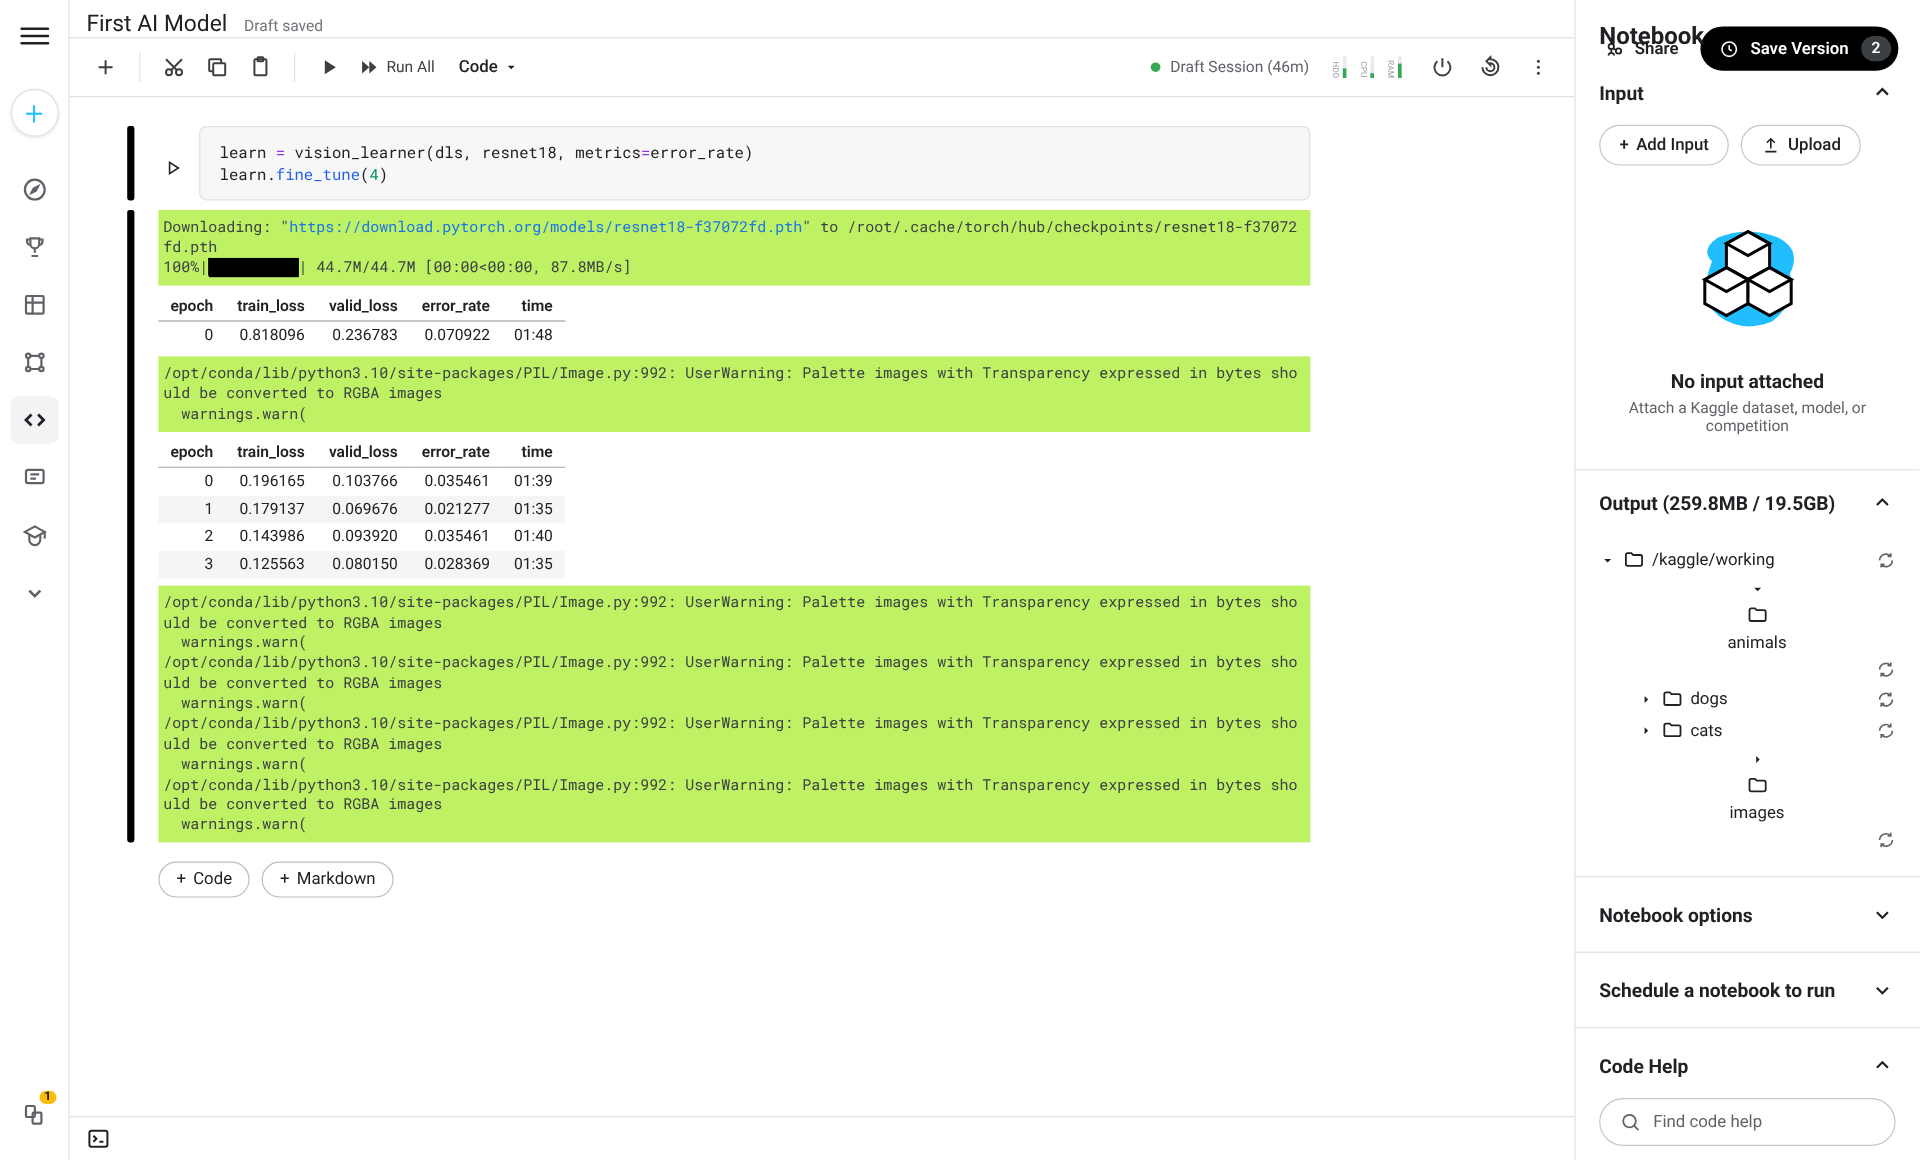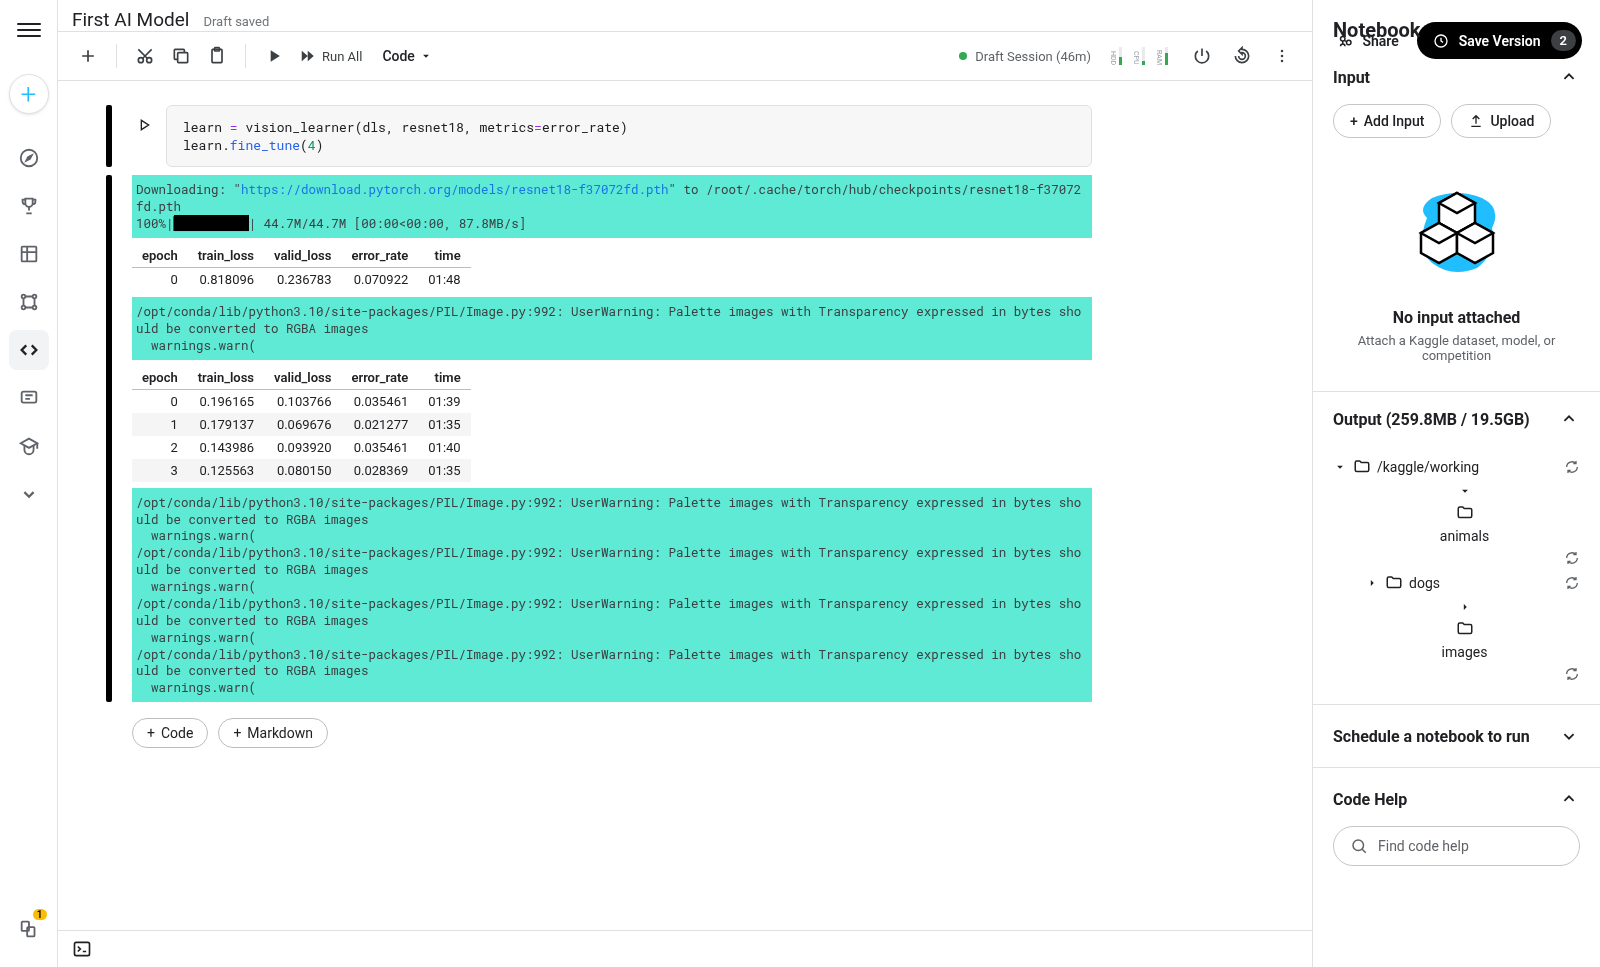--- a/index.html
+++ b/index.html
@@ -38,21 +38,21 @@
 .resource { display: flex; align-items: end; gap: 2px; }
 .resource .label { font-size: 7px; color: #9aa0a6; writing-mode: vertical-lr; }
 .resource .bar { width: 3px; height: 18px; background: #e8eaed; position: relative; }
 .resource .bar .fill { position: absolute; bottom: 0; left: 0; right: 0; background: #34a853; }
 .notebook-body { flex: 1; overflow-y: auto; padding: 24px 0 0 24px; position: relative; }
 .cell-run { width: 24px; height: 24px; display: flex; align-items: center; justify-content: center; cursor: pointer; }
 .code-input { background: #f7f7f7; border: 1px solid #e0e0e0; border-radius: 6px; padding: 12px 16px; font-family: "Roboto Mono", Menlo, monospace; font-size: 13px; line-height: 1.4; overflow-x: auto; }
 .code-input .fn { color: #2563eb; }
 .code-input .num { color: #059669; }
 .code-input .op { color: #9333ea; }
-.stderr { background: #5eead4; padding: 6px 4px; font-family: "Roboto Mono", Menlo, monospace; font-size: 12.5px; line-height: 1.35; white-space: pre-wrap; word-break: break-all; color: #3c4043; }
+.stderr { background: #bef264; padding: 6px 4px; font-family: "Roboto Mono", Menlo, monospace; font-size: 12.5px; line-height: 1.35; white-space: pre-wrap; word-break: break-all; color: #3c4043; }
 .stderr a { color: #1a73e8; text-decoration: none; }
 .result-table { border-collapse: collapse; font-size: 13px; margin: 6px 0; }
 .result-table th { text-align: right; padding: 4px 10px; font-weight: 600; border-bottom: 1px solid #bdbdbd; }
 .result-table td { text-align: right; padding: 4px 10px; }
 .result-table tbody tr:nth-child(even) { background: #f5f5f5; }
 .add-buttons { display: flex; gap: 10px; margin: 16px 0 0 50px; }
 .pill-btn { display: flex; align-items: center; gap: 6px; border: 1px solid #bdbdbd; border-radius: 18px; padding: 6px 14px; font-size: 14px; cursor: pointer; background: #fff; }
 .console-bar { border-top: 1px solid #e0e0e0; padding: 8px 14px; display: flex; align-items: center; }
 .console-bar svg { width: 20px; height: 20px; }
 .right-panel { width: 288px; border-left: 1px solid #e0e0e0; display: flex; flex-direction: column; overflow-y: auto; }
@@ -263,21 +263,21 @@
               <circle cx="12" cy="18" r="1.5"></circle>
             </svg>
           </div>
       </div>
     </div>
 
     <div class="notebook-body">
       <div class="output-marker-wrap">
         <div class="out-marker"></div>
         <div class="out-content">
-          <div style="display:flex; gap:10px; align-items:flex-start;">
+          <div style="display:flex; gap:10px; align-items:center;">
             <div class="cell-run" style="margin-top:8px;">
                 <svg width="16" height="16" viewBox="0 0 24 24" fill="none" stroke="currentColor" stroke-width="2">
                   <path d="M8 5v14l11-7z"></path>
                 </svg>
               </div>
             <div class="code-input" style="flex:1;">
               <div><span>learn </span><span class="op">=</span><span> vision_learner(dls, resnet18, metrics</span><span class="op">=</span><span>error_rate)</span></div>
               <div><span>learn.</span><span class="fn">fine_tune</span><span>(</span><span class="num">4</span><span>)</span></div>
             </div>
           </div>
@@ -463,35 +463,55 @@
               <path d="M10 7l5 5-5 5z"></path>
             </svg>
           <svg class="folder" viewBox="0 0 24 24" fill="none" stroke="currentColor" stroke-width="2">
               <path d="M3 6a2 2 0 012-2h4l2 2h8a2 2 0 012 2v8a2 2 0 01-2 2H5a2 2 0 01-2-2V6z"></path>
             </svg>
           <span>dogs</span>
           <svg class="refresh" viewBox="0 0 24 24" fill="none" stroke="currentColor" stroke-width="2">
               <path d="M4 12a8 8 0 0114-5M20 12a8 8 0 01-14 5M18 3v4h-4M6 21v-4h4"></path>
             </svg>
         </div>
+        <div class="tree-row indent-2">
+          <svg class="arrow" viewBox="0 0 24 24" fill="currentColor">
+              <path d="M10 7l5 5-5 5z"></path>
+            </svg>
+          <svg class="folder" viewBox="0 0 24 24" fill="none" stroke="currentColor" stroke-width="2">
+              <path d="M3 6a2 2 0 012-2h4l2 2h8a2 2 0 012 2v8a2 2 0 01-2 2H5a2 2 0 01-2-2V6z"></path>
+            </svg>
+          <span>cats</span>
+          <svg class="refresh" viewBox="0 0 24 24" fill="none" stroke="currentColor" stroke-width="2">
+              <path d="M4 12a8 8 0 0114-5M20 12a8 8 0 01-14 5M18 3v4h-4M6 21v-4h4"></path>
+            </svg>
+        </div>
         <div class="tree-row indent-1">
           <svg class="arrow" viewBox="0 0 24 24" fill="currentColor">
               <path d="M10 7l5 5-5 5z"></path>
             </svg>
           <svg class="folder" viewBox="0 0 24 24" fill="none" stroke="currentColor" stroke-width="2">
               <path d="M3 6a2 2 0 012-2h4l2 2h8a2 2 0 012 2v8a2 2 0 01-2 2H5a2 2 0 01-2-2V6z"></path>
             </svg>
           <span>images</span>
           <svg class="refresh" viewBox="0 0 24 24" fill="none" stroke="currentColor" stroke-width="2">
               <path d="M4 12a8 8 0 0114-5M20 12a8 8 0 01-14 5M18 3v4h-4M6 21v-4h4"></path>
             </svg>
         </div>
       </div>
     </div>
 
+    <div class="collapsed-section">
+      <div class="section-title">
+        <span>Notebook options</span>
+        <svg viewBox="0 0 24 24" fill="none" stroke="currentColor" stroke-width="2">
+            <path d="M7 10l5 5 5-5"></path>
+          </svg>
+      </div>
+    </div>
     <div class="collapsed-section">
       <div class="section-title">
         <span>Schedule a notebook to run</span>
         <svg viewBox="0 0 24 24" fill="none" stroke="currentColor" stroke-width="2">
             <path d="M7 10l5 5 5-5"></path>
           </svg>
       </div>
     </div>
     <div class="collapsed-section" style="border-bottom:none;">
       <div class="section-title">

